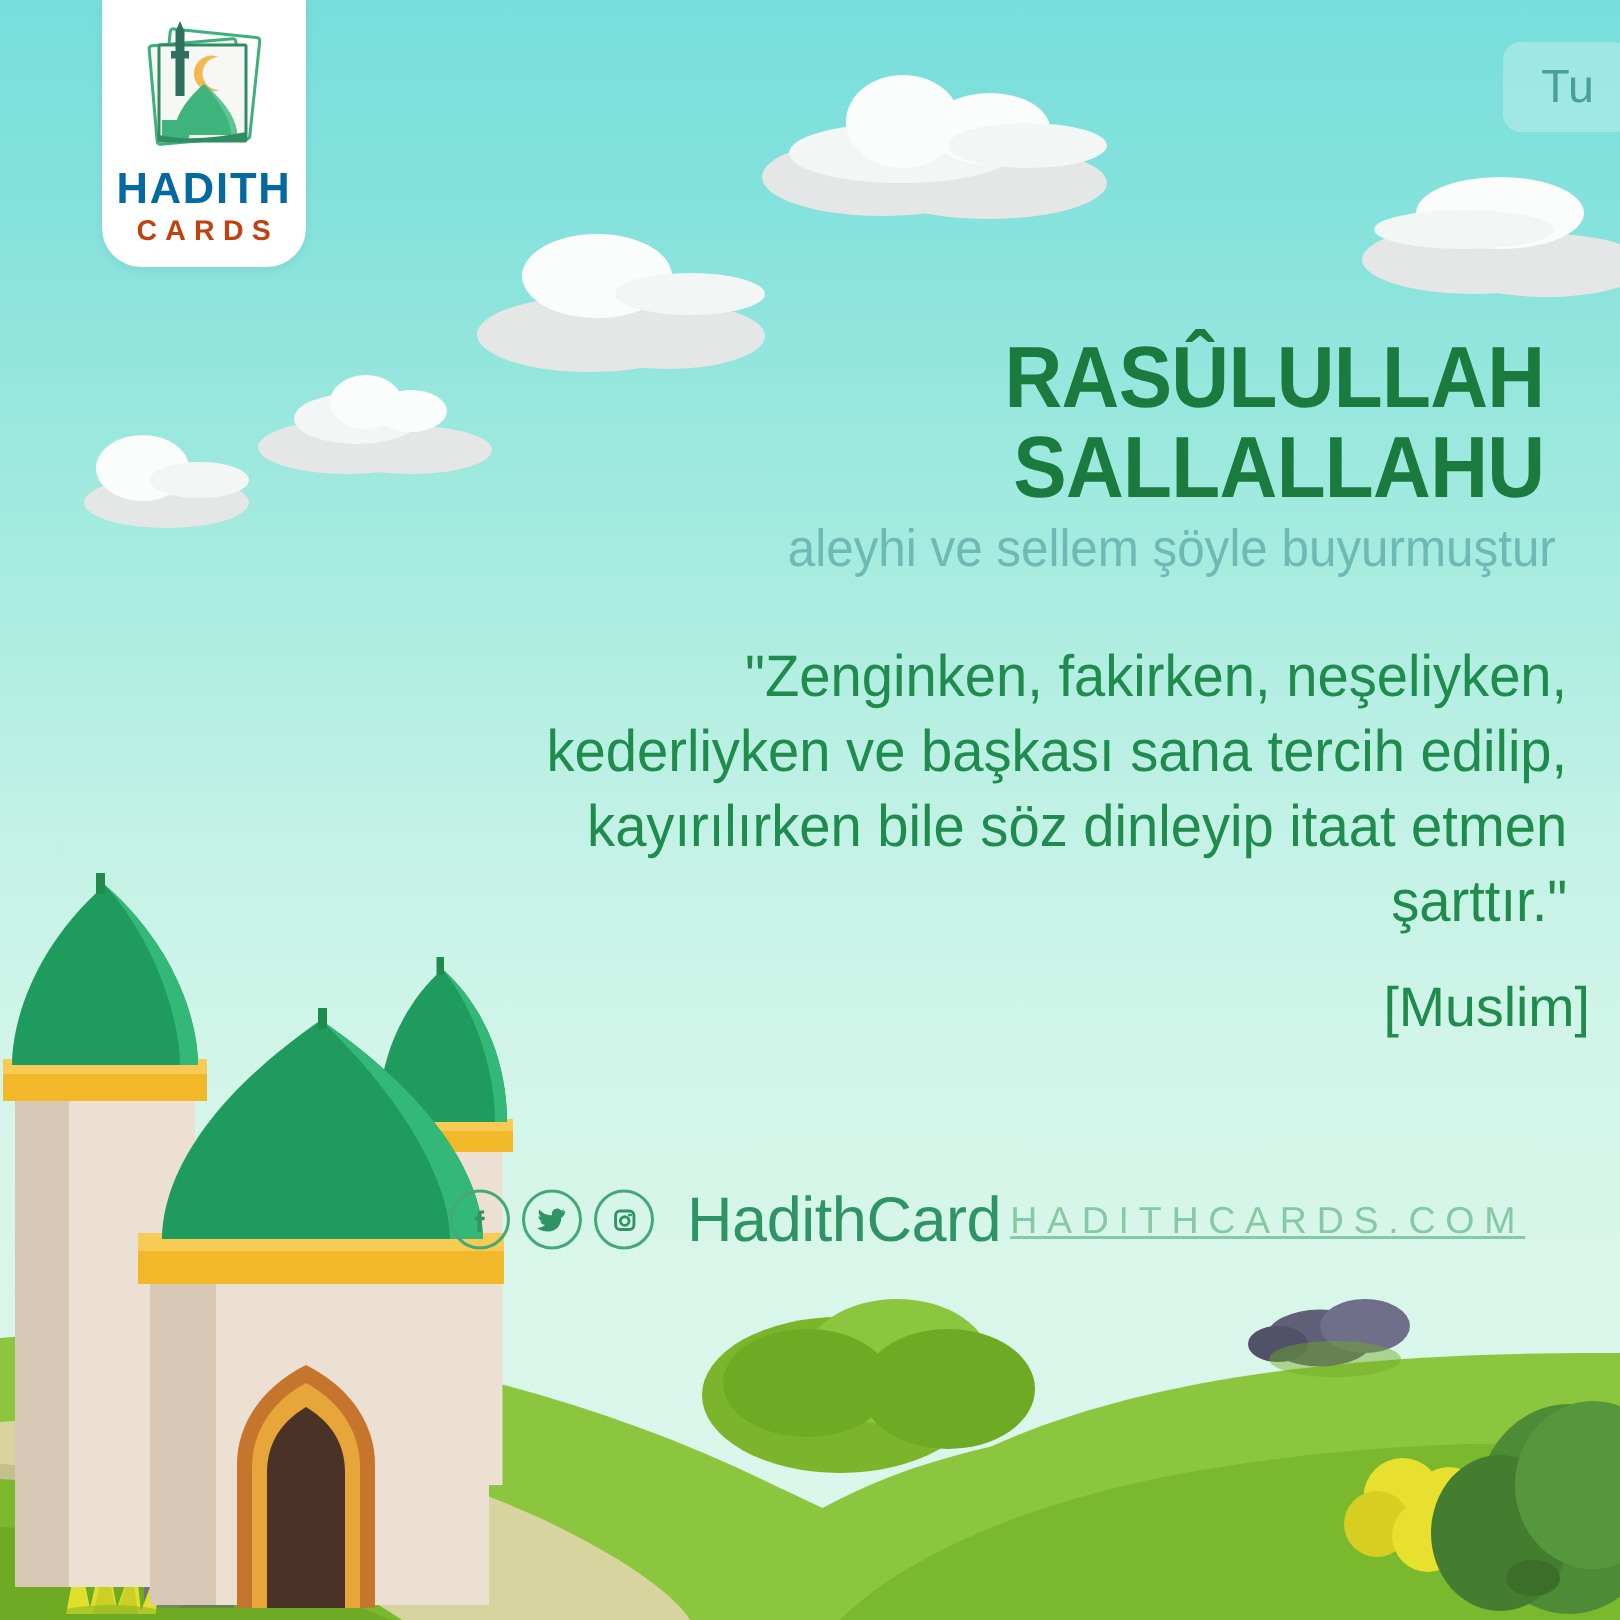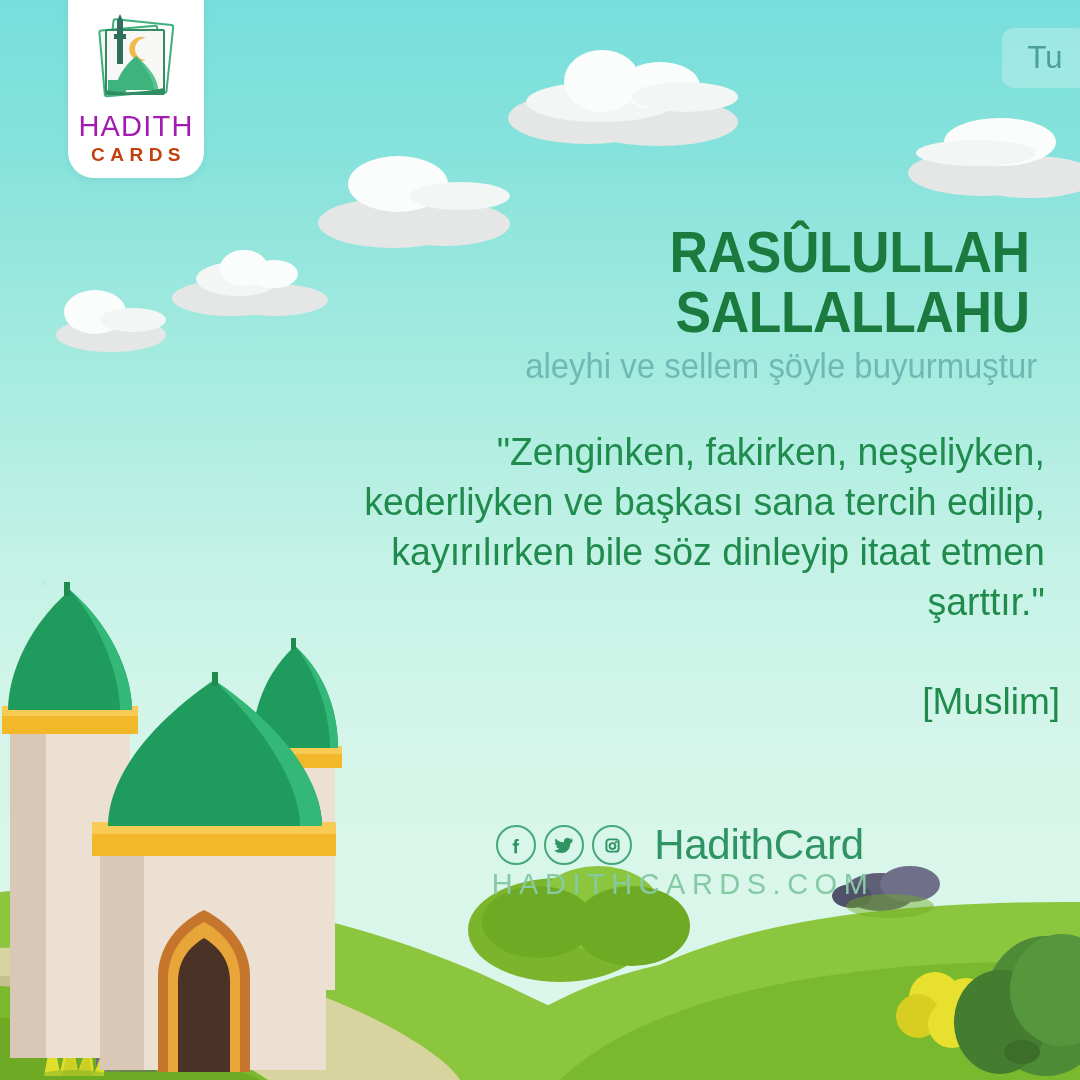--- a/index.html
+++ b/index.html
@@ -41,22 +41,22 @@
     width:136px; height:204px;
     background:#ffffff;
     border-radius:26px;
     box-shadow:0 2px 8px rgba(0,0,0,.06);
     display:flex; flex-direction:column;
     align-items:center; justify-content:flex-end;
     padding-bottom:14px;
   }
   #logo-mark { width:104px; height:98px; margin-bottom:2px; }
   #logo-hadith {
-    font-size:29px; font-weight:normal; letter-spacing:1.2px;
-    color:#a21caf; line-height:1;
+    font-size:29px; font-weight:bold; letter-spacing:1.2px;
+    color:#0369a1; line-height:1;
     font-family:"Liberation Sans", sans-serif;
   }
   #logo-cards {
     font-size:19px; font-weight:bold; letter-spacing:5.5px;
     color:#c2410c; line-height:1; margin-top:4px;
     padding-left:5px;
   }
 
   
   #lang-badge {
@@ -93,47 +93,48 @@
   #hadith {
     margin-top:42px;
     font-size:39px;
     line-height:1.28;
     color:#1f8b4c;
     font-weight:500;
     transform:scaleX(.96);
     font-family:"Liberation Sans", sans-serif;
   }
   #source {
-    margin-top:54px;
+    margin-top:24px;
     font-size:37px;
     color:#1f8b4c;
     font-family:"Liberation Sans", sans-serif;
   }
 
   
   #footer {
-    position:absolute; left:300px; top:824px; width:760px;
-    display:flex; flex-direction:column; align-items:center;
+    position:absolute; left:300px; top:792px; width:760px;
+    display:flex; flex-direction:row; align-items:center;
   }
   #social-row { display:flex; align-items:center; gap:8px; }
   .soc {
     width:40px; height:40px; border-radius:50%;
     border:2.4px solid #44a878;
     display:flex; align-items:center; justify-content:center;
   }
   #brand-name {
     font-size:42px; color:#2f9464; margin-left:14px;
     line-height:1; letter-spacing:-.3px;
     font-family:"Liberation Sans", sans-serif;
   }
   #brand-url {
     margin-top:2px;
-    font-size:29px; letter-spacing:6.5px;
+    font-size:25px; letter-spacing:6.5px;
     color:#86c9a5; padding-left:6px;
     font-family:"Liberation Sans", sans-serif;
+    text-decoration:underline;
   }
 </style>
 </head>
 <body>
 
 <div id="card">
 
   <div class="cloud" style="left:508px; top:40px; width:230px; height:110px;">
     <div class="base" style="left:0;   top:52px; width:160px; height:52px;"></div>
     <div class="base" style="left:72px; top:58px; width:158px; height:48px;"></div>

